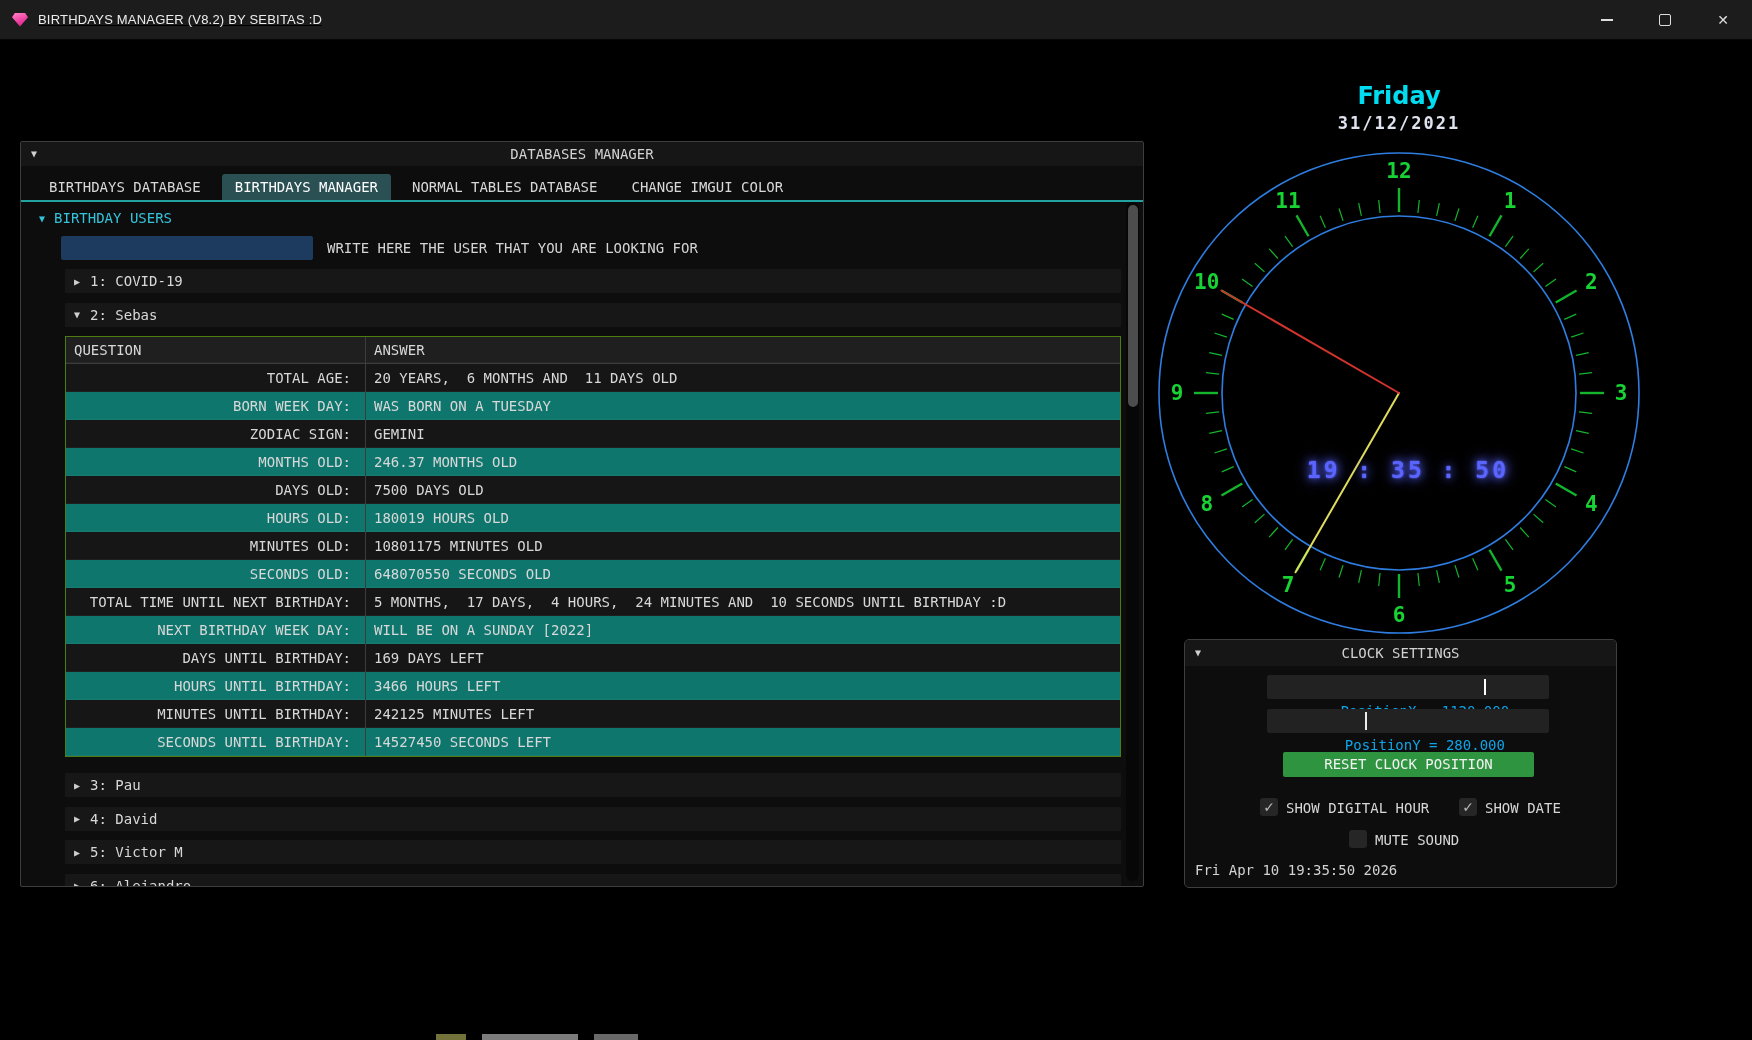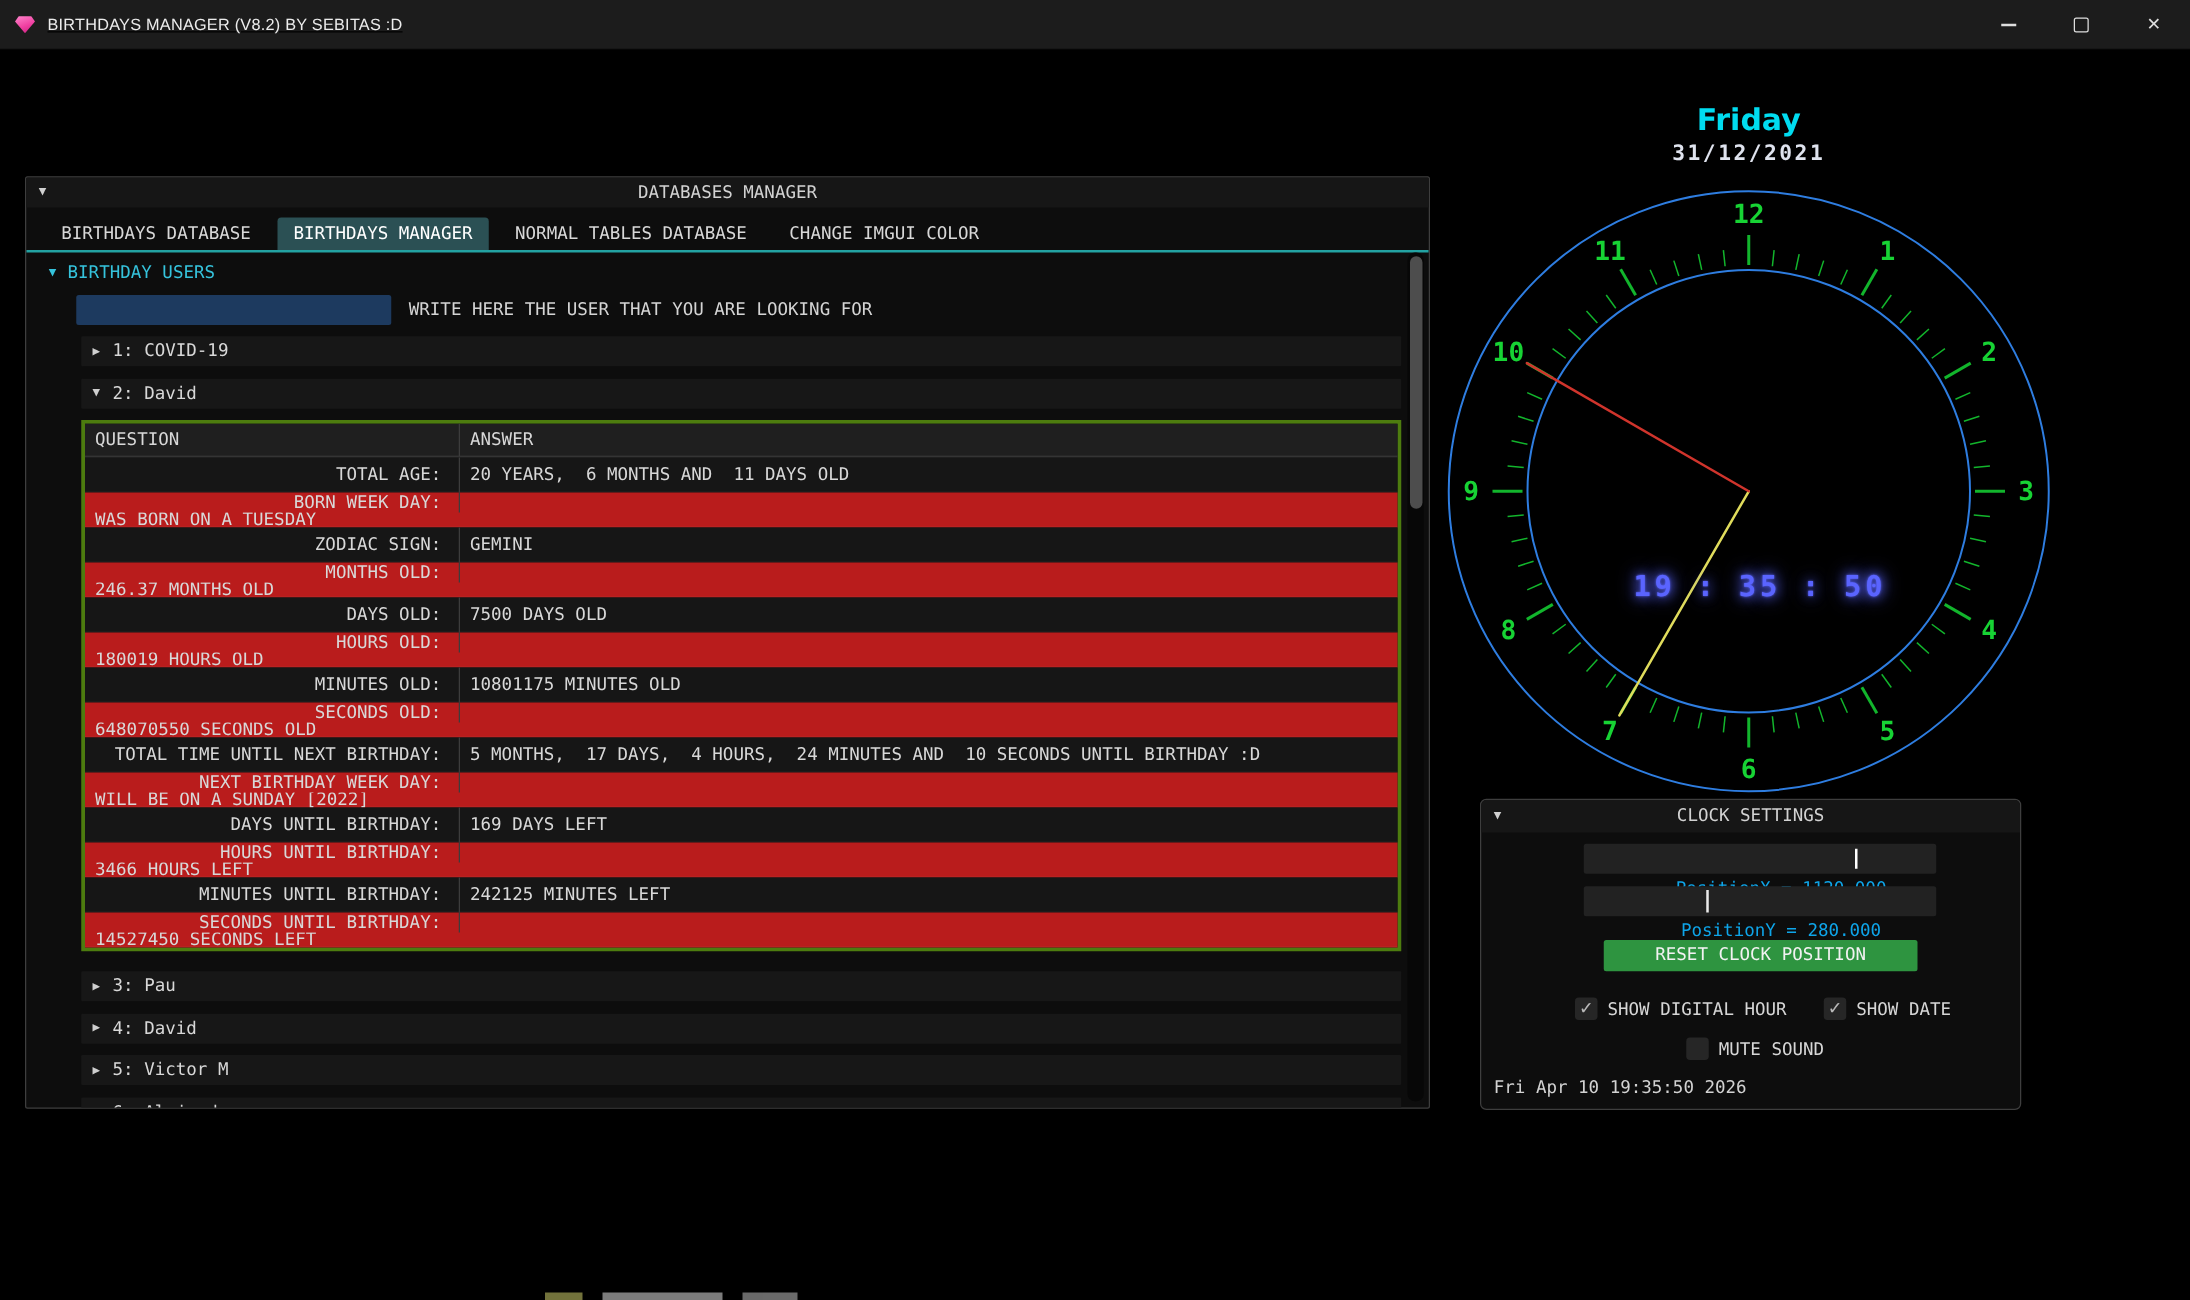--- a/index.html
+++ b/index.html
@@ -40,24 +40,24 @@
   .tab{padding:0 13px;line-height:26px;font-size:14px;color:#d8d8d8;border-radius:3px 3px 0 0;background:transparent;white-space:pre;}
   .tab.selected{background:#2b5054;color:#ffffff;}
   .tab-underline{position:absolute;left:0;right:0;top:58px;height:2px;background:#23a2a2;}
   .section-header{position:absolute;left:18px;top:66px;display:flex;align-items:center;gap:9px;color:#35c3dc;font-size:14px;height:20px;}
   .search-row{position:absolute;left:40px;top:94px;display:flex;align-items:center;gap:14px;height:24px;}
   .search-input{width:252px;height:24px;background:#1d3a5f;border-radius:2px;}
   .search-hint{font-size:14px;color:#d4d4d4;white-space:pre;}
   .user-list{position:absolute;left:44px;top:127px;width:1056px;}
   .tree-row{height:24px;margin-bottom:9.5px;background:#171717;display:flex;align-items:center;gap:10px;padding-left:9px;box-sizing:border-box;color:#d8d8d8;font-size:14px;border-radius:1px;}
   .tree-row .arrow{font-size:10px;color:#cfcfcf;}
-  .qa-table{width:1056px;border:3px solid #4d7c0f;box-sizing:border-box;margin:0 0 16px 0;background:#0e0e0e;}
+  .qa-table{width:1056px;border:1px solid #4d7c0f;box-sizing:border-box;margin:0 0 16px 0;background:#0e0e0e;}
   .t-row{display:flex;height:28px;box-shadow:inset 0 -1px 0 rgba(255,255,255,.04);}
   .t-row.even{background:#161616;}
-  .t-row.odd{background:#b91c1c;flex-direction:column;}
+  .t-row.odd{background:#0f766e;}
   .t-head{height:26px;background:#1f1f1f;border-bottom:1px solid #3c3c3c;}
   .t-cell{box-sizing:border-box;white-space:pre;overflow:hidden;font-size:14px;color:#d8d8d8;display:flex;align-items:center;}
   .t-cell.c0{width:300px;justify-content:flex-end;padding-right:14px;border-right:1px solid #3c3c3c;}
   .t-head .t-cell.c0{justify-content:flex-start;padding-left:8px;}
   .t-cell.c1{flex:1;padding-left:8px;text-align:right;}
   .scrollbar{position:absolute;right:4px;top:60px;bottom:5px;width:13px;background:#070707;border-radius:6px;}
   .scroll-thumb{position:absolute;left:1.5px;top:3px;width:10px;height:202px;background:#4d4d4d;border-radius:5px;}
 
   
   .clock-day{position:absolute;left:1299px;top:82px;width:200px;text-align:center;
@@ -131,21 +131,21 @@
     <div class="search-input" title="WRITE HERE THE USER THAT YOU ARE LOOKING FOR"></div>
     <span class="search-hint">WRITE HERE THE USER THAT YOU ARE LOOKING FOR</span>
   </div>
   <div class="user-list">
       <div class="tree-row">
         <span class="arrow">▶</span>
         <span>1: COVID-19</span>
       </div>
       <div class="tree-row">
         <span class="arrow">▼</span>
-        <span>2: David</span>
+        <span>2: Sebas</span>
       </div>
       <div class="qa-table">
         <div class="t-row t-head">
           <div class="t-cell c0">QUESTION</div>
           <div class="t-cell c1">ANSWER</div>
         </div>
         <div class="t-row even">
           <div class="t-cell c0">TOTAL AGE:</div>
           <div class="t-cell c1">20 YEARS,  6 MONTHS AND  11 DAYS OLD</div>
         </div>

